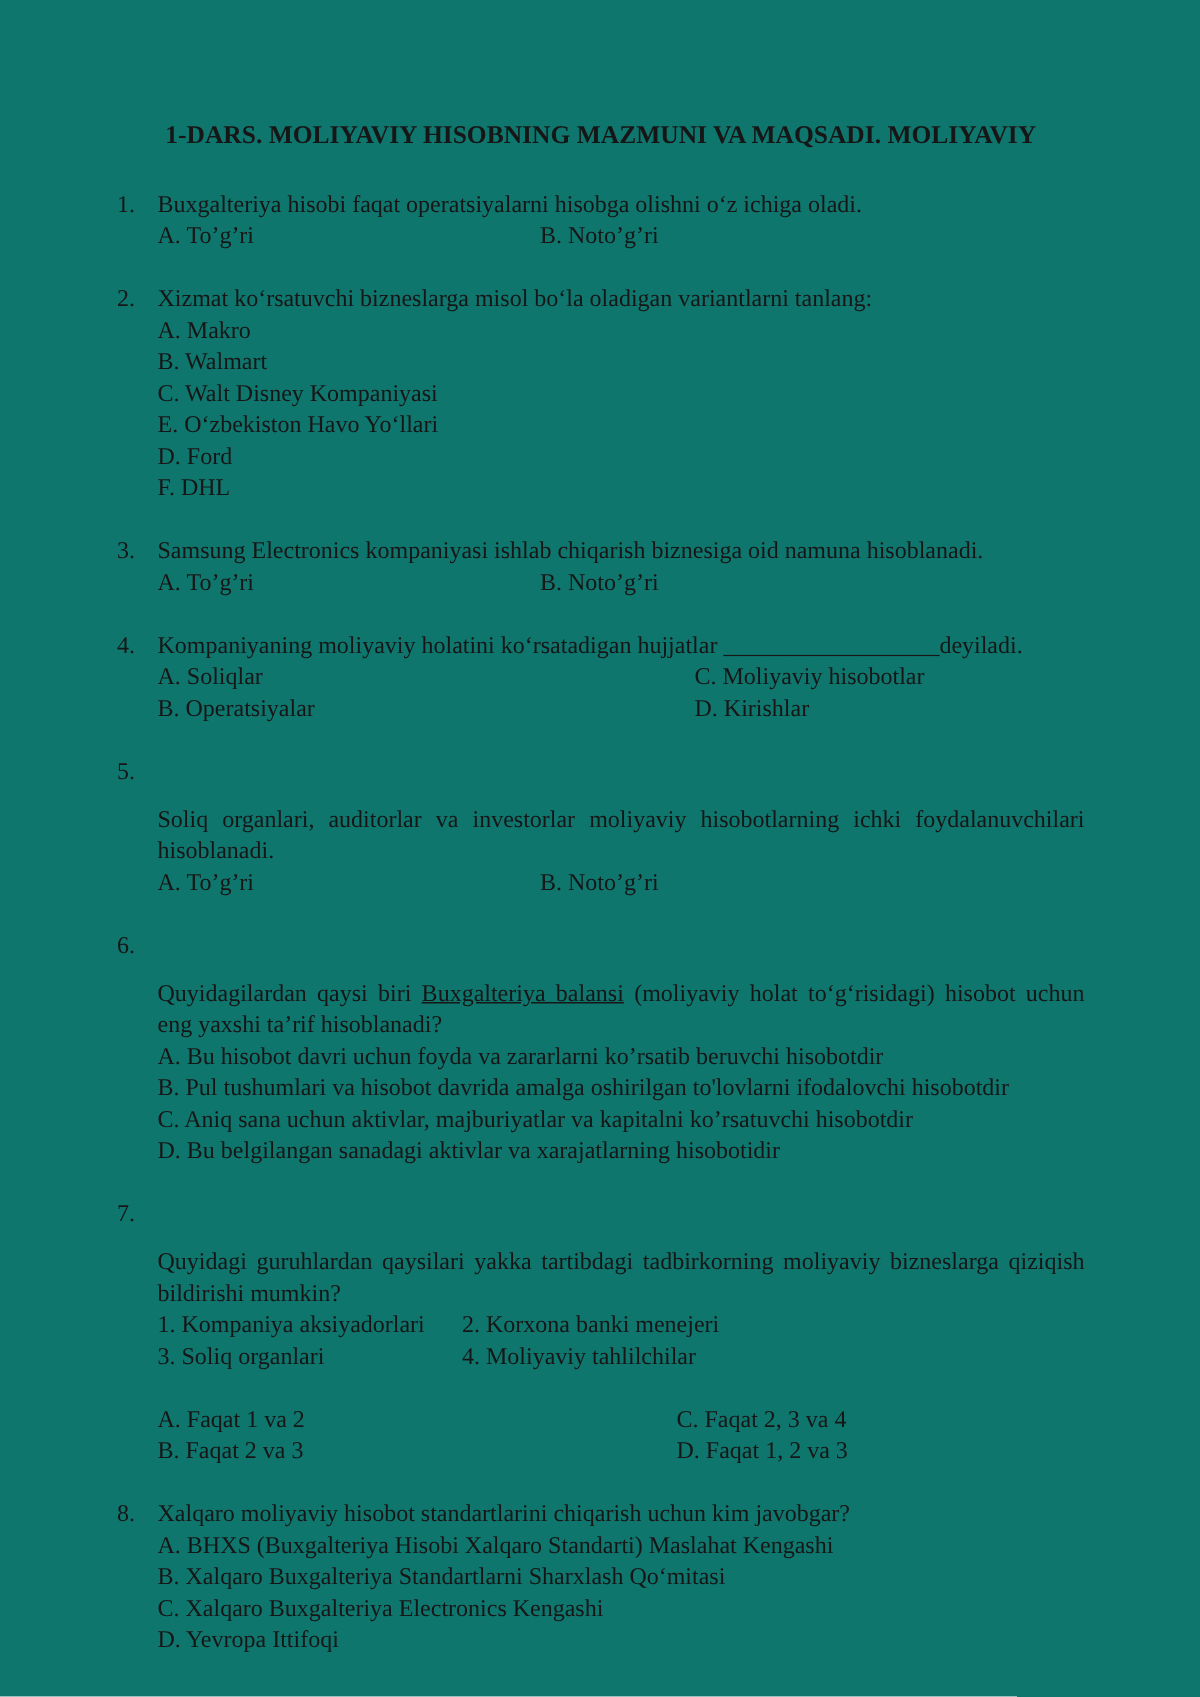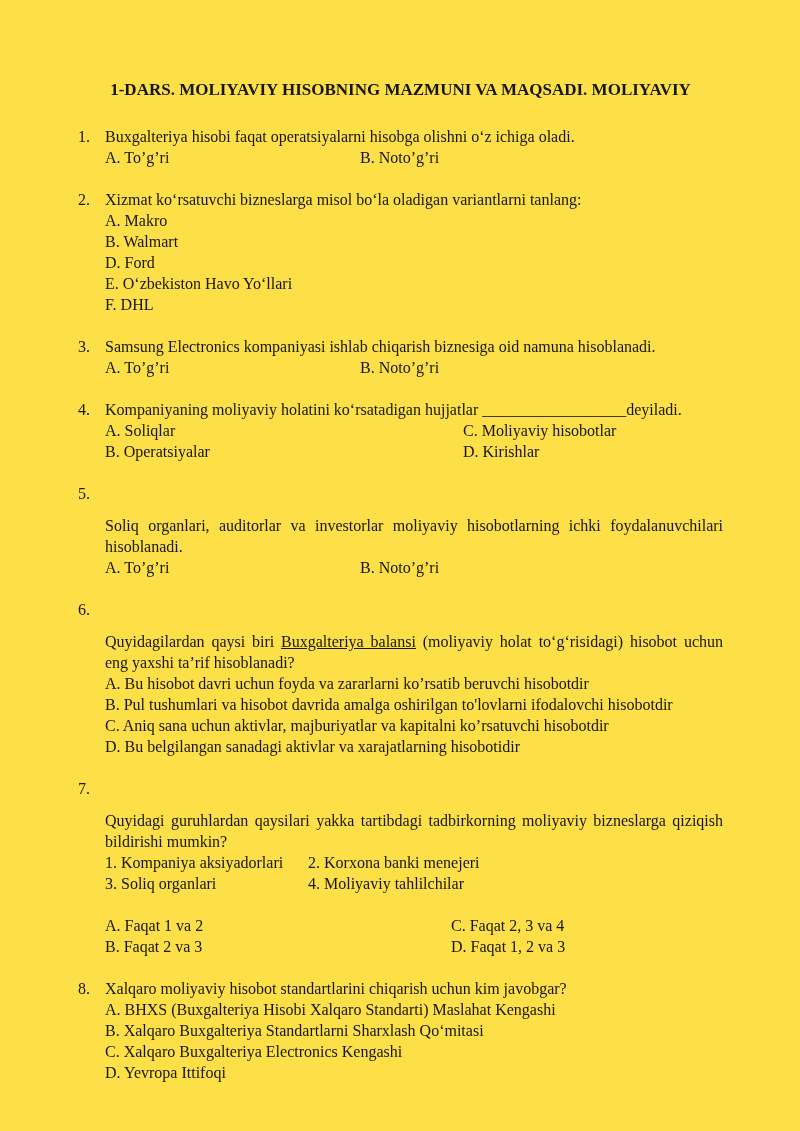--- a/index.html
+++ b/index.html
@@ -1,21 +1,21 @@
 <!DOCTYPE html>
 <html><head>
 <meta charset="utf-8">
 <style>
   html, body { margin: 0; padding: 0; background: #ffffff; }
   .page {
     position: relative;
     width: 800px;
     height: 1131px;
     margin: 0 auto;
-    background: #fde047;
+    background: #0f766e;
     box-sizing: border-box;
     padding: 76px 77px 0 78px;
     font-family: "Liberation Serif", "DejaVu Serif", serif;
     font-size: 16px;
     line-height: 21px;
     color: #161616;
     overflow: hidden;
   }
   .doc-title {
     text-align: center;
@@ -56,22 +56,23 @@
       </div>
     </div>
   </div>
 
   <div class="q">
     <div class="qnum">2.</div>
     <div class="qbody">
       <div>Xizmat ko‘rsatuvchi bizneslarga misol bo‘la oladigan variantlarni tanlang:</div>
       <div class="opt">A. Makro</div>
       <div class="opt">B. Walmart</div>
+      <div class="opt">C. Walt Disney Kompaniyasi</div>
+      <div class="opt">E. O‘zbekiston Havo Yo‘llari</div>
       <div class="opt">D. Ford</div>
-      <div class="opt">E. O‘zbekiston Havo Yo‘llari</div>
       <div class="opt">F. DHL</div>
     </div>
   </div>
 
   <div class="q">
     <div class="qnum">3.</div>
     <div class="qbody">
       <div>Samsung Electronics kompaniyasi ishlab chiqarish biznesiga oid namuna hisoblanadi.</div>
       <div class="row2">
         <div class="c255 opt">A. To’g’ri</div>

